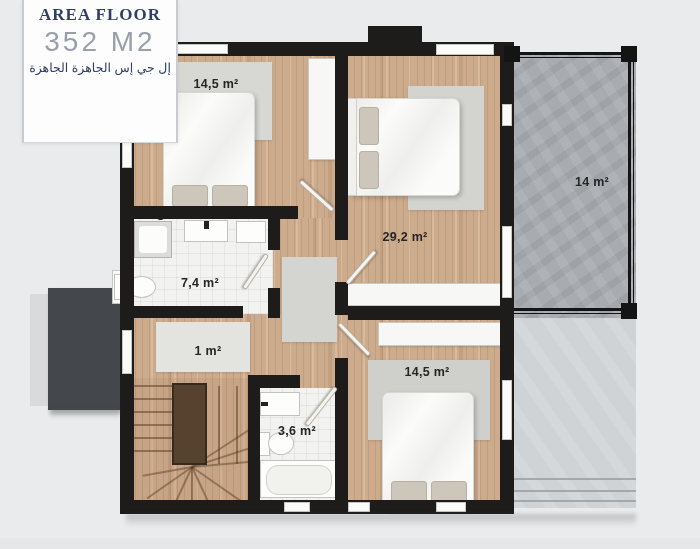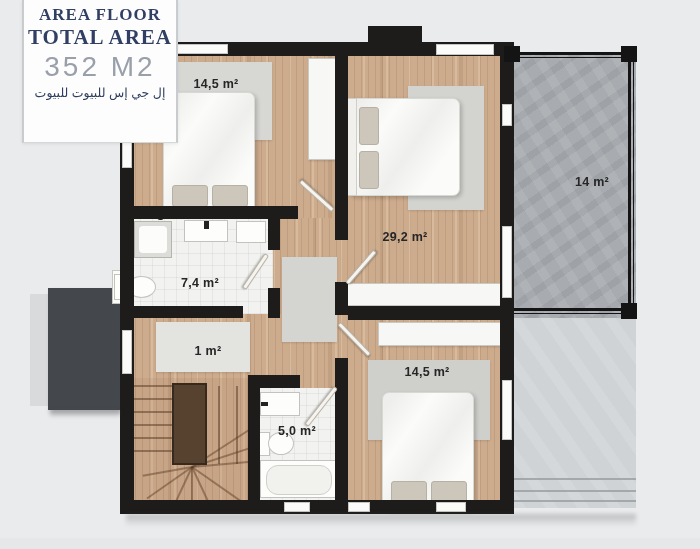--- a/index.html
+++ b/index.html
@@ -195,27 +195,26 @@
   <div class="abs leaf" style="left:347px;top:281px;width:41px;transform:rotate(-49deg);"></div>
   <div class="abs leaf" style="left:339px;top:321px;width:42px;transform:rotate(46deg);"></div>
   <div class="abs leaf" style="left:267px;top:252px;width:39px;transform:rotate(124deg);"></div>
   <div class="abs leaf" style="left:336px;top:385px;width:46px;transform:rotate(128deg);"></div>
 
   <div class="abs arealabel" style="left:176px;top:77px;">14,5 m²</div>
   <div class="abs arealabel" style="left:365px;top:230px;">29,2 m²</div>
   <div class="abs arealabel" style="left:552px;top:175px;">14 m²</div>
   <div class="abs arealabel" style="left:160px;top:276px;">7,4 m²</div>
   <div class="abs arealabel" style="left:168px;top:344px;">1 m²</div>
-  <div class="abs arealabel" style="left:257px;top:424px;">5,0 m²</div>
+  <div class="abs arealabel" style="left:257px;top:424px;">3,6 m²</div>
   <div class="abs arealabel" style="left:387px;top:365px;">14,5 m²</div>
 
   <div class="abs" style="left:126px;top:514px;width:510px;height:12px;background:linear-gradient(to bottom, rgba(60,62,64,0.28), rgba(60,62,64,0));filter:blur(2px);"></div>
   <div class="abs" style="left:50px;top:410px;width:70px;height:6px;background:rgba(60,62,64,0.18);filter:blur(2px);"></div>
   <div class="abs" style="left:0;top:538px;width:700px;height:11px;background:#e5e7e8;"></div>
 
   <div class="abs" id="panel">
     <div class="p-floor">AREA FLOOR</div>
-    <div class="p-area">TOTAL AREA</div>
     <div class="p-val">352 M2</div>
-    <div class="p-ar" dir="rtl">إل جي إس للبيوت للبيوت</div>
+    <div class="p-ar" dir="rtl">إل جي إس الجاهزة الجاهزة</div>
   </div>
 
 </div>
 
 </body></html>

